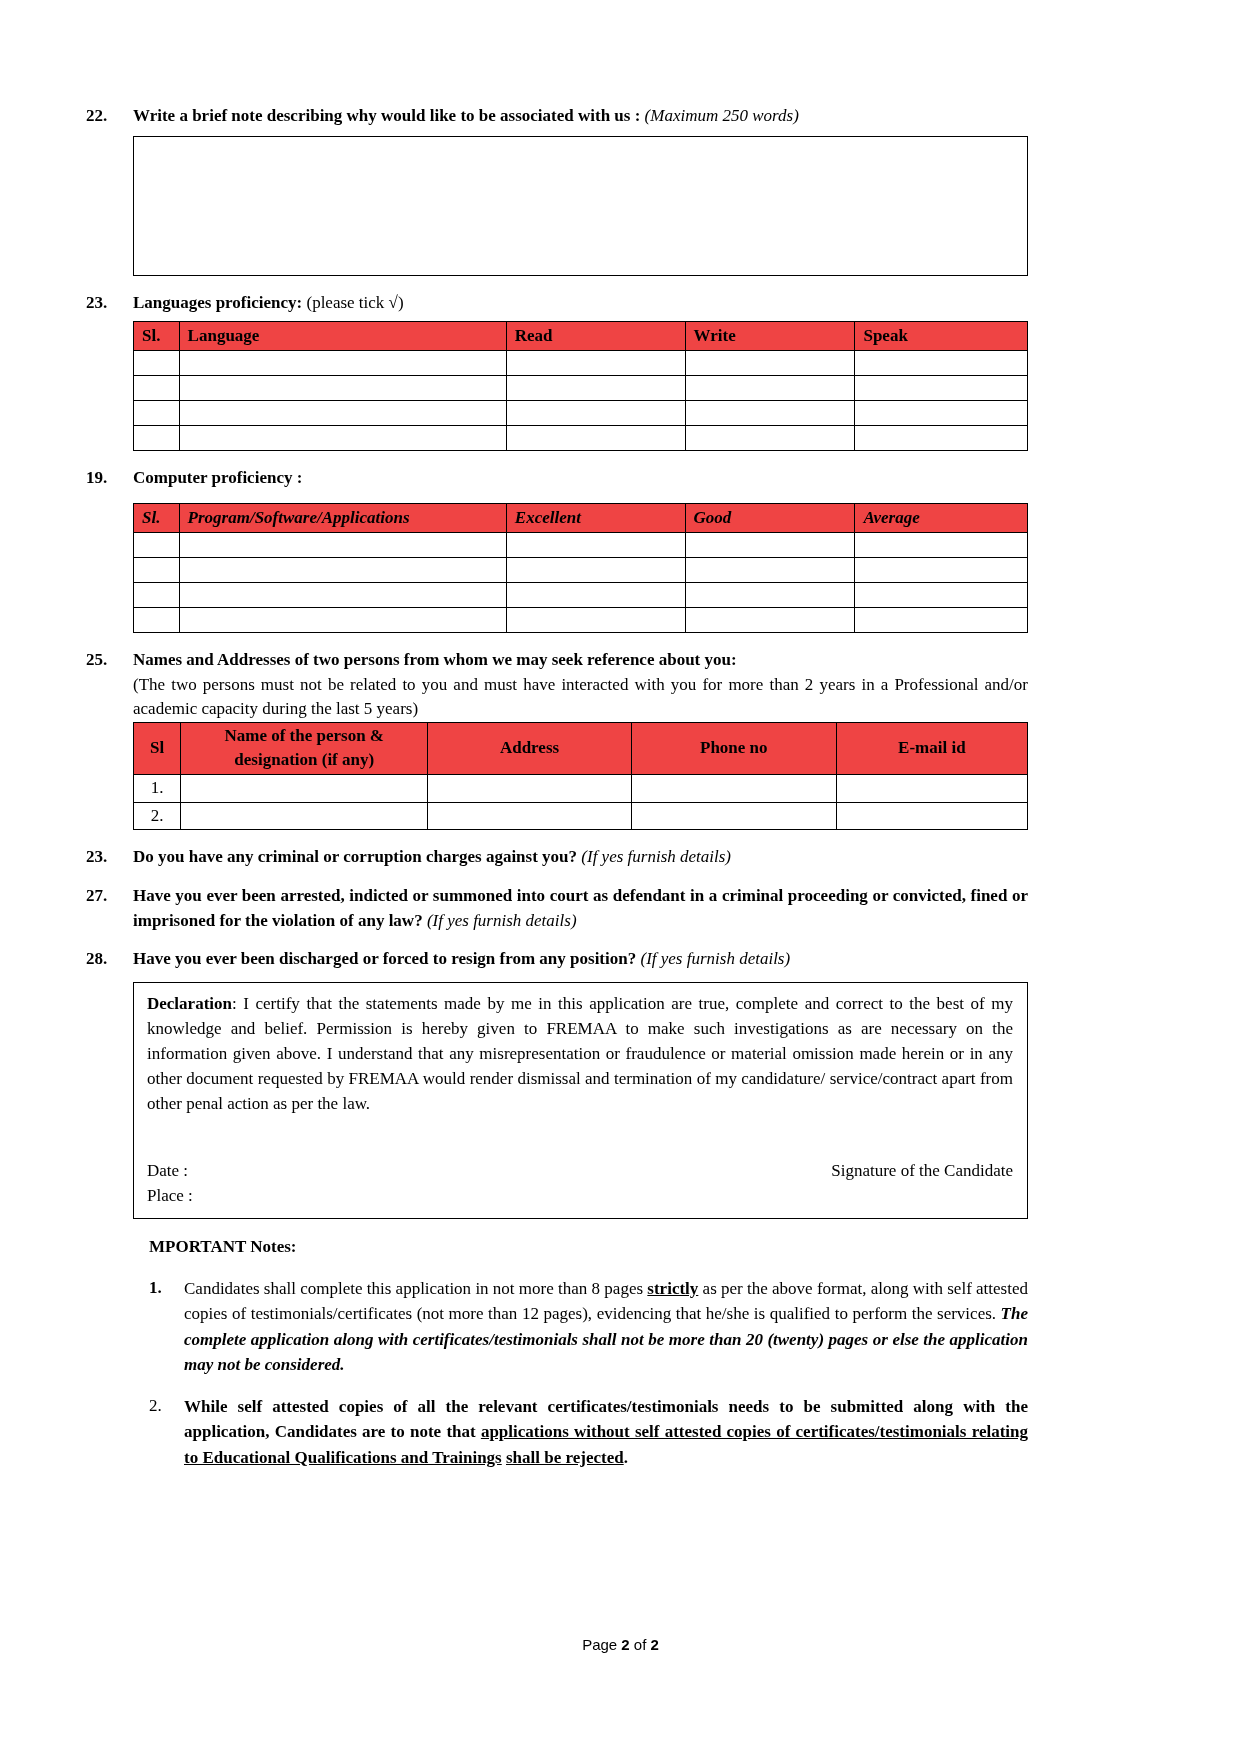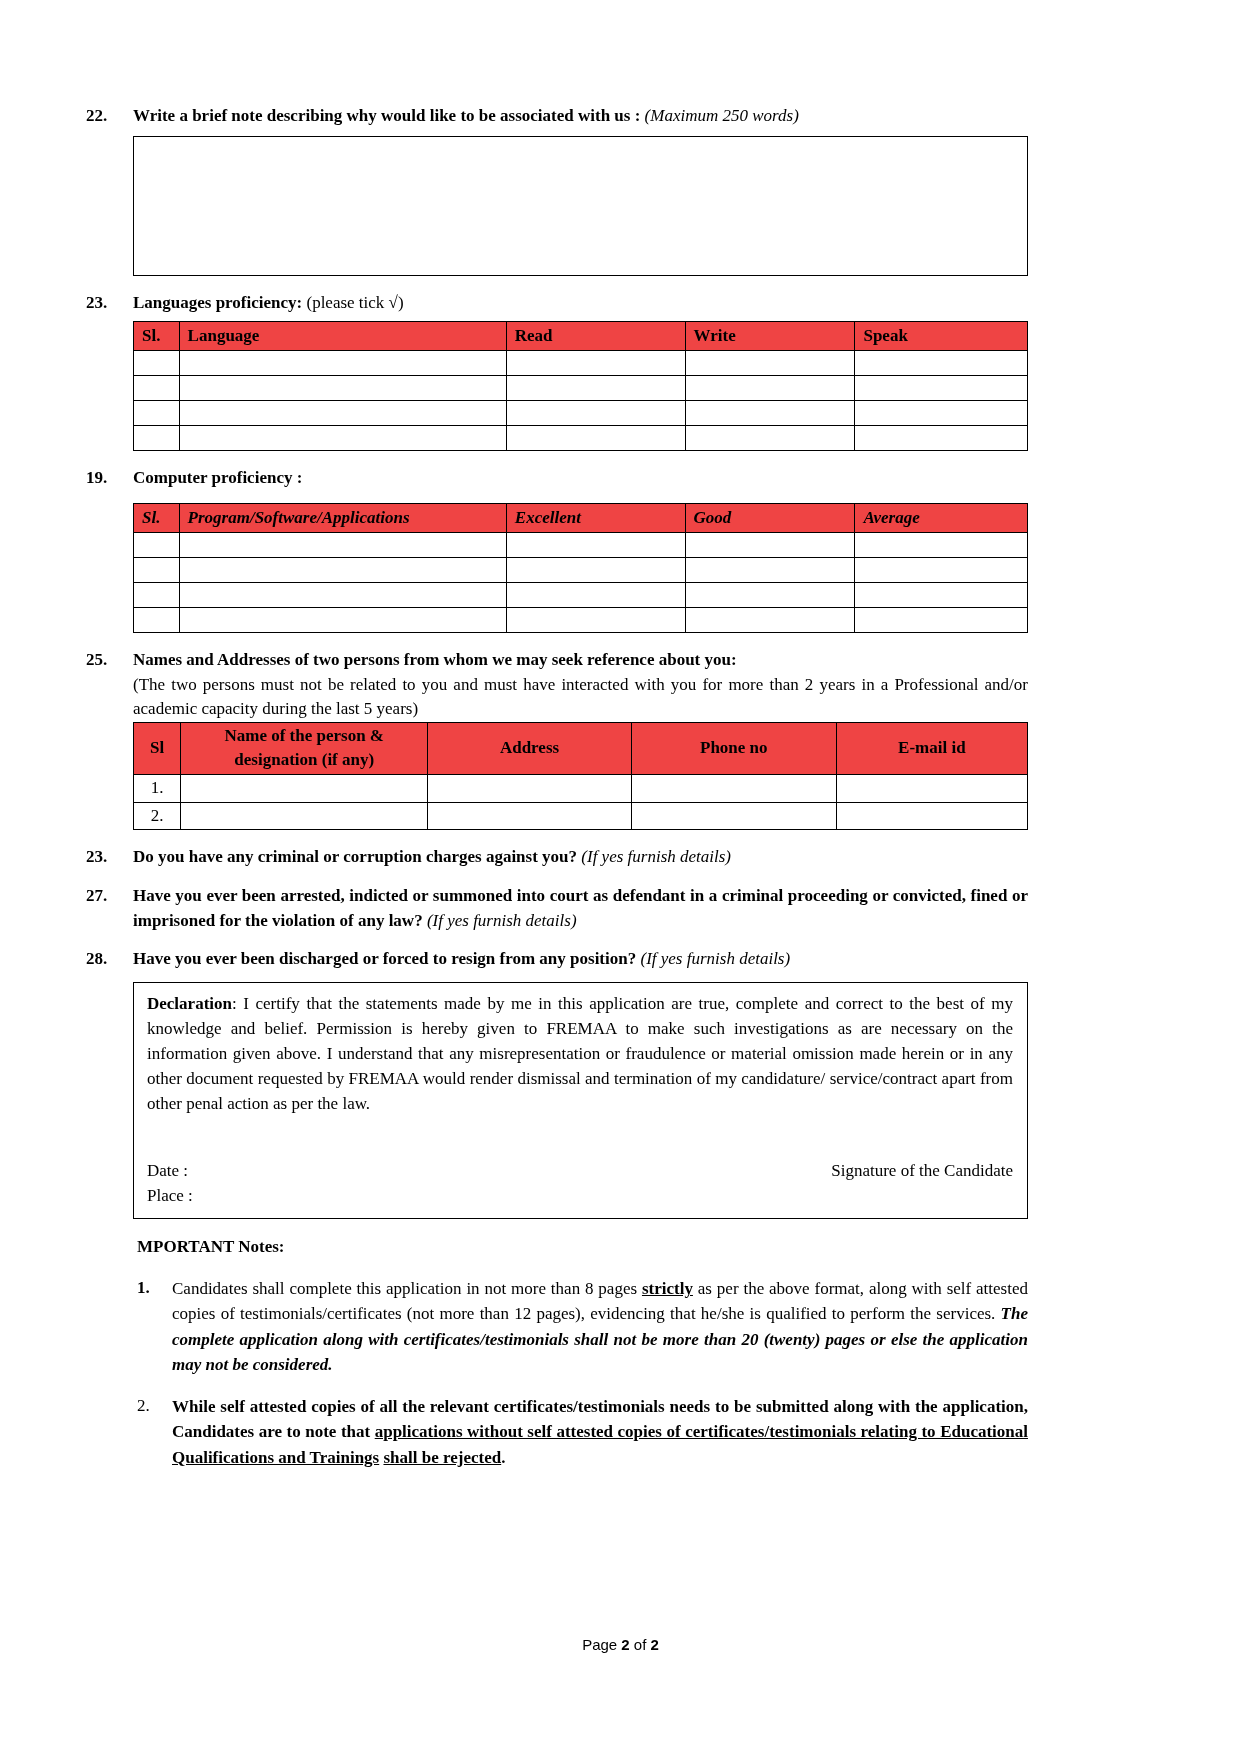--- a/index.html
+++ b/index.html
@@ -244,21 +244,21 @@
           <div class="decl-bottom">
             <div class="decl-left">
               <div>Date :</div>
               <div>Place :</div>
             </div>
             <div>Signature of the Candidate</div>
           </div>
         </div>
 
         
-        <div class="notes" style="margin-left:4px;">
+        <div class="notes" style="margin-left:16px;">
           <div class="notes-title">MPORTANT Notes:</div>
 
           <div class="note-item">
             <div class="note-no bold">1.</div>
             <div class="note-body">
               <span>Candidates shall complete this application in not more than 8 pages </span><span class="bu">strictly</span><span> as per the above format, along with self attested copies of testimonials/certificates (not more than 12 pages), evidencing that he/she is qualified to perform the services. </span><span class="bi">The complete application along with certificates/testimonials shall not be more than 20 (twenty) pages or else the application may not be considered.</span>
             </div>
           </div>
 
           <div class="note-item">

